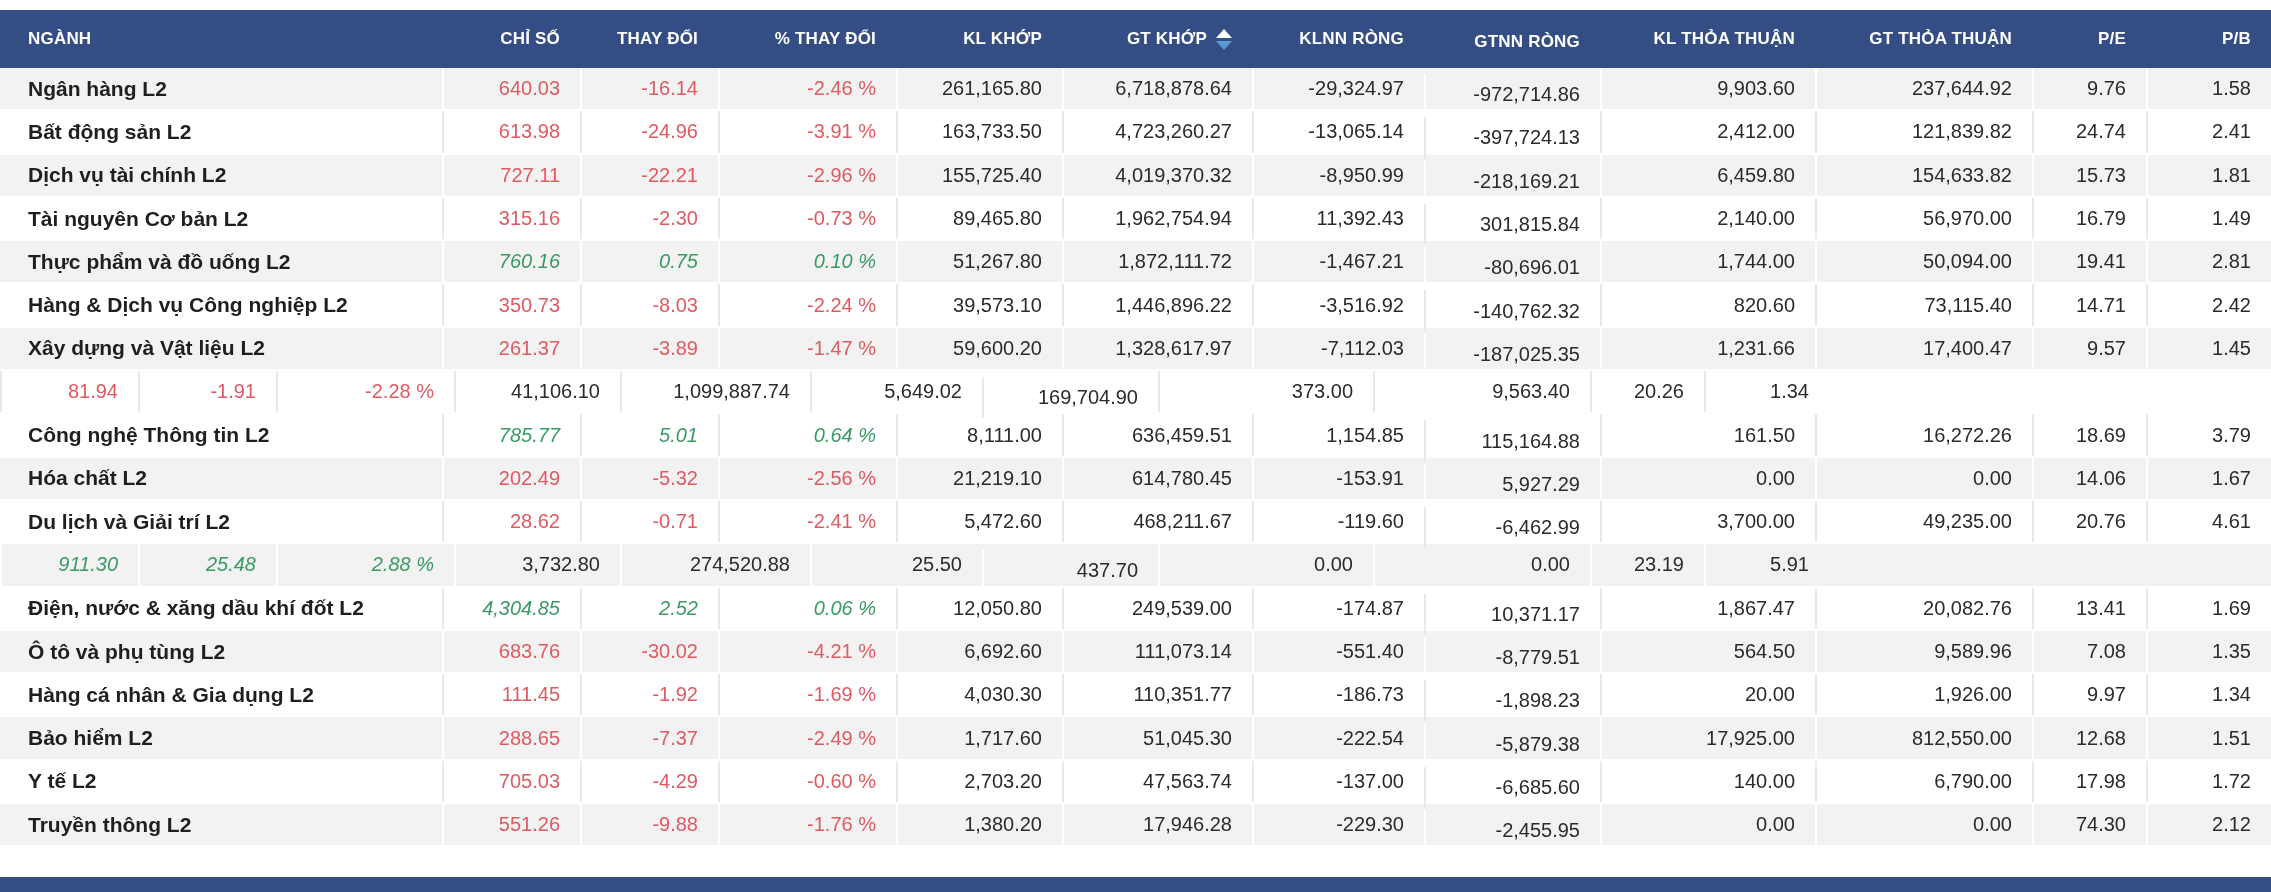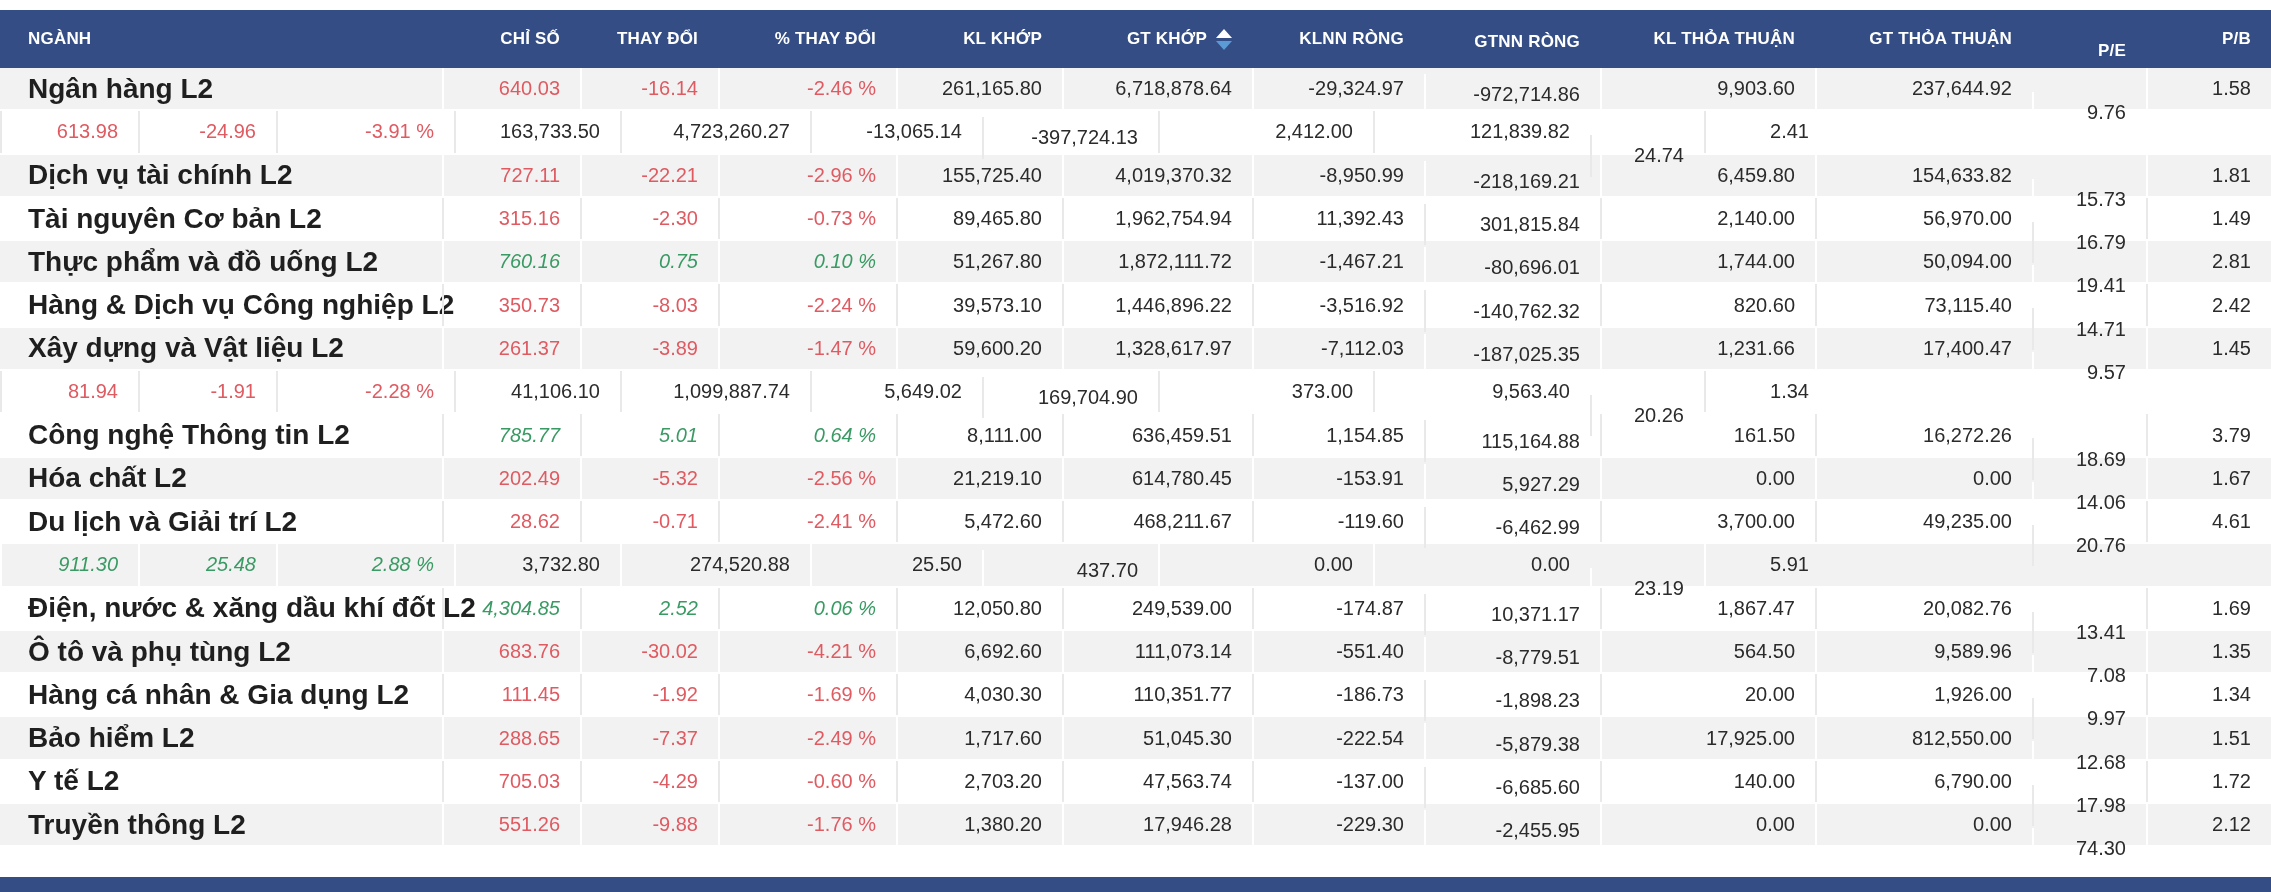--- a/index.html
+++ b/index.html
@@ -22,36 +22,36 @@
          display:flex;align-items:center;white-space:nowrap;letter-spacing:.2px;cursor:pointer;}
   .hcell.right{justify-content:flex-end;padding-right:20px;}
   .hcell.left{justify-content:flex-start;padding-left:28px;}
   .tbody{width:2271px;}
   .row{display:flex;height:43.3px;box-sizing:border-box;border-bottom:2px solid #fff;background:#fff;}
   .row.odd{background:var(--row-alt-bg);}
   .cell{box-sizing:border-box;height:100%;font-size:20px;color:var(--neutral-text);
         display:flex;align-items:center;white-space:nowrap;}
   .cell.right{justify-content:flex-end;padding-right:20px;}
   .cell.left{justify-content:flex-start;padding-left:28px;}
-  .cell.name{font-size:28px;font-weight:700;color:var(--name-text);}
+  .cell.name{font-size:21px;font-weight:700;color:var(--name-text);}
   .cell:not(.col-0){border-left:2px solid var(--divider);}
   .row.odd .cell:not(.col-0){border-left-color:#ffffff;}
   .trend-down{color:var(--down);}
   .trend-up{color:var(--up);font-style:italic;}
   .col-0{width:442px;}
   .col-1{width:138px;}
   .col-2{width:138px;}
   .col-3{width:178px;}
   .col-4{width:166px;}
   .col-5{width:190px;}
   .col-6{width:172px;}
   .col-7{width:176px;margin-top:6px;}
   .col-8{width:215px;}
   .col-9{width:217px;}
-  .col-10{width:114px;margin-top:24px;}
+  .col-10{width:114px;}
   .col-11{width:125px;}
   .sort-icon{display:inline-flex;flex-direction:column;row-gap:3px;margin-left:9px;}
   .sort-icon .tri-up{width:0;height:0;border-left:8px solid transparent;
       border-right:8px solid transparent;border-bottom:9px solid #ffffff;}
   .sort-icon .tri-down{width:0;height:0;border-left:8px solid transparent;
       border-right:8px solid transparent;border-top:9px solid var(--sort-active);}
   .bottom-bar{position:absolute;left:0;bottom:0;width:2271px;height:15px;background:var(--header-bg);}
 </style>
 </head>
 <body>
@@ -109,20 +109,21 @@
         <div class="cell col-4 right">261,165.80</div>
         <div class="cell col-5 right">6,718,878.64</div>
         <div class="cell col-6 right">-29,324.97</div>
         <div class="cell col-7 right">-972,714.86</div>
         <div class="cell col-8 right">9,903.60</div>
         <div class="cell col-9 right">237,644.92</div>
         <div class="cell col-10 right">9.76</div>
         <div class="cell col-11 right">1.58</div>
       </div>
       <div class="row even">
+        <div class="cell col-0 left name">Bất động sản L2</div>
         <div class="cell col-1 right trend-down">613.98</div>
         <div class="cell col-2 right trend-down">-24.96</div>
         <div class="cell col-3 right trend-down">-3.91 %</div>
         <div class="cell col-4 right">163,733.50</div>
         <div class="cell col-5 right">4,723,260.27</div>
         <div class="cell col-6 right">-13,065.14</div>
         <div class="cell col-7 right">-397,724.13</div>
         <div class="cell col-8 right">2,412.00</div>
         <div class="cell col-9 right">121,839.82</div>
         <div class="cell col-10 right">24.74</div>

